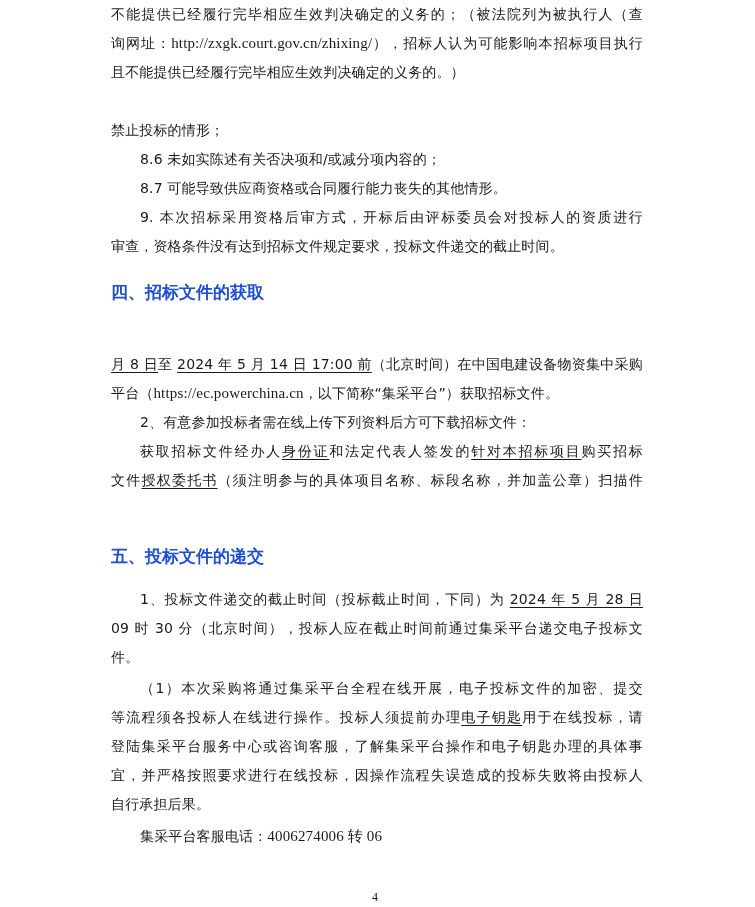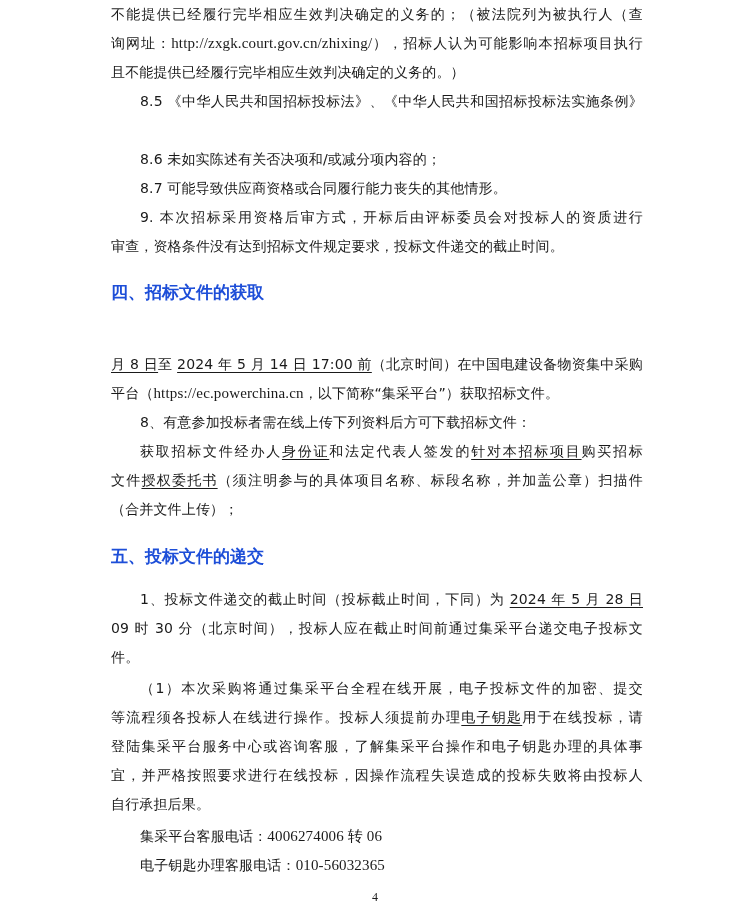--- a/index.html
+++ b/index.html
@@ -26,22 +26,22 @@
   <div class="line justify" style="top:4px">
     <span>不能提供已经履行完毕相应生效判决确定的义务的；（被法院列为被执行人（查</span>
   </div>
   <div class="line justify" style="top:33px">
     <span>询网址：</span><span class="lat">http://zxgk.court.gov.cn/zhixing/</span><span>），招标人认为可能影响本招标项目执行</span>
   </div>
   <div class="line" style="top:62px">
     <span>且不能提供已经履行完毕相应生效判决确定的义务的。）</span>
   </div>
 
-  <div class="line indent justify" style="top:91px">
-    <span>8.5 《中华人民共和国招标投标法》、《中华人民共和国招标投标法实施条例》</span>
+  <div class="line" style="top:120px">
+    <span>禁止投标的情形；</span>
   </div>
 
   <div class="line indent" style="top:149px">
     <span>8.6 未如实陈述有关否决项和/或减分项内容的；</span>
   </div>
 
   <div class="line indent" style="top:178px">
     <span>8.7  可能导致供应商资格或合同履行能力丧失的其他情形。</span>
   </div>
 
@@ -54,30 +54,27 @@
 
   <div class="heading" style="top:280px">四、招标文件的获取</div>
 
   <div class="line justify" style="top:354px">
     <span class="u">月 8 日</span><span>至 </span><span class="u">2024 年 5 月 14 日 17:00 前</span><span>（北京时间）在中国电建设备物资集中采购</span>
   </div>
   <div class="line" style="top:383px">
     <span>平台（</span><span class="lat">https://ec.powerchina.cn</span><span>，以下简称“集采平台”）获取招标文件。</span>
   </div>
   <div class="line indent" style="top:412px">
-    <span>8、有意参加投标者需在线上传下列资料后方可下载招标文件：</span>
+    <span>2、有意参加投标者需在线上传下列资料后方可下载招标文件：</span>
   </div>
   <div class="line indent justify" style="top:441px">
     <span>获取招标文件经办人</span><span class="u b">身份证</span><span>和法定代表人签发的</span><span class="u b">针对本招标项目</span><span>购买招标</span>
   </div>
   <div class="line justify" style="top:470px">
     <span>文件</span><span class="u b">授权委托书</span><span>（须注明参与的具体项目名称、标段名称，并加盖公章）扫描件</span>
-  </div>
-  <div class="line" style="top:499px">
-    <span>（合并文件上传）；</span>
   </div>
 
   <div class="heading" style="top:544px">五、投标文件的递交</div>
 
   <div class="line indent justify" style="top:589px">
     <span>1、投标文件递交的截止时间（投标截止时间，下同）为 </span><span class="u">2024 年 5 月 28 日</span>
   </div>
   <div class="line justify" style="top:618px">
     <span>09 时 30 分（北京时间），投标人应在截止时间前通过集采平台递交电子投标文</span>
   </div>
@@ -95,18 +92,15 @@
   </div>
   <div class="line justify" style="top:765px">
     <span>宜，并严格按照要求进行在线投标，因操作流程失误造成的投标失败将由投标人</span>
   </div>
   <div class="line" style="top:794px">
     <span>自行承担后果。</span>
   </div>
   <div class="line indent" style="top:826px">
     <span>集采平台客服电话：</span><span class="lat">4006274006 转 06</span>
   </div>
-  <div class="line indent" style="top:855px">
-    <span>电子钥匙办理客服电话：</span><span class="lat">010-56032365</span>
-  </div>
 
   <div class="pagenum">4</div>
 </div>
 
 </body></html>

